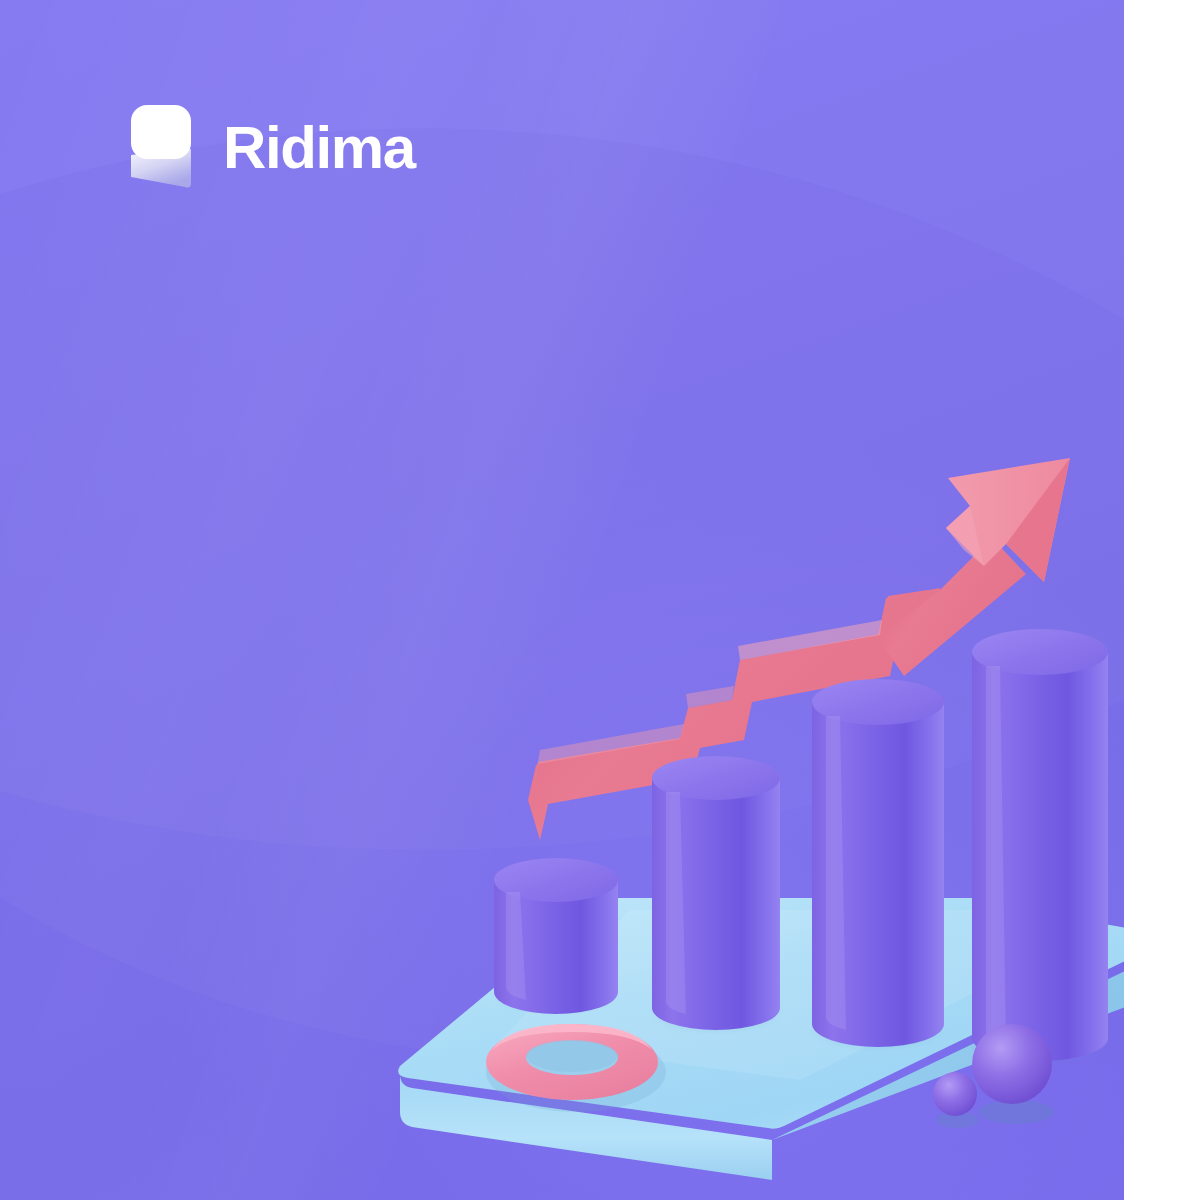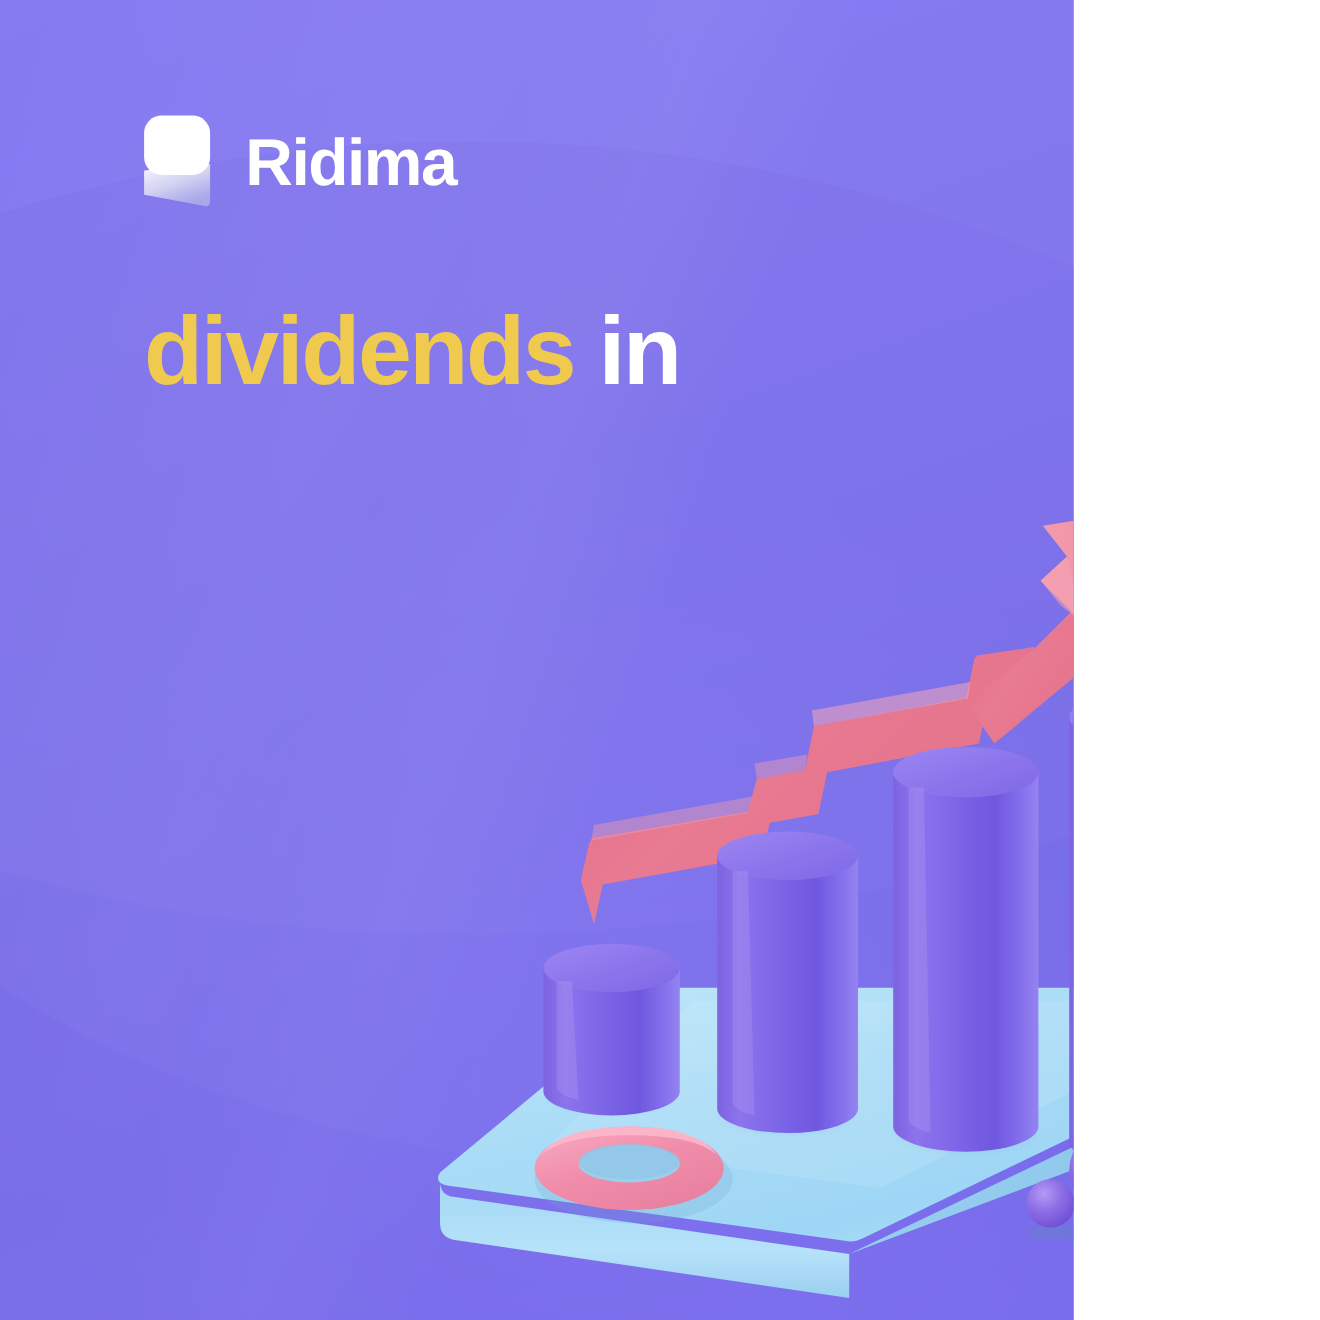--- a/index.html
+++ b/index.html
@@ -4,21 +4,21 @@
 <title>Ridima — What are dividends in stock trading?</title>
 <style>
   * { margin:0; padding:0; box-sizing:border-box; }
   html, body {
     width:1200px; height:1200px;
     font-family:"Liberation Sans", sans-serif;
     overflow:hidden;
   }
   #canvas {
     position:relative;
-    width:976px; height:1200px;
+    width:1124px; height:1200px;
     background:#7A6DEC;
     overflow:hidden;
   }
 
   
   .bg-base{
     position:absolute; inset:0;
     background:
       linear-gradient(160deg,#8073F2 0%, #7B6EEE 38%, #7468E8 72%, #7A6DEE 100%);
   }
@@ -134,21 +134,20 @@
           </linearGradient>
         </defs>
         <path d="M2 74 L2 52 L62 46 L62 80 Q62 86 56 84 Z" fill="url(#tailGrad)"></path>
         <rect x="2" y="2" width="60" height="54" rx="16" ry="16" fill="#FFFFFF"></rect>
       </svg>
     </span>
     <span class="logo-word">Ridima</span>
   </div>
 
   <h1 class="headline">
-    <span class="line"><span class="hl-accent">dividends</span><span> in</span></span>
   </h1>
 
   <div class="illus">
     <svg viewBox="0 0 800 740" xmlns="http://www.w3.org/2000/svg">
       <defs>
 
         <linearGradient id="platTop" x1="0.1" y1="0" x2="0.9" y2="1">
           <stop offset="0%" stop-color="#BFE6FA"></stop>
           <stop offset="38%" stop-color="#A9DCF6"></stop>
           <stop offset="75%" stop-color="#9FD6F5"></stop>

